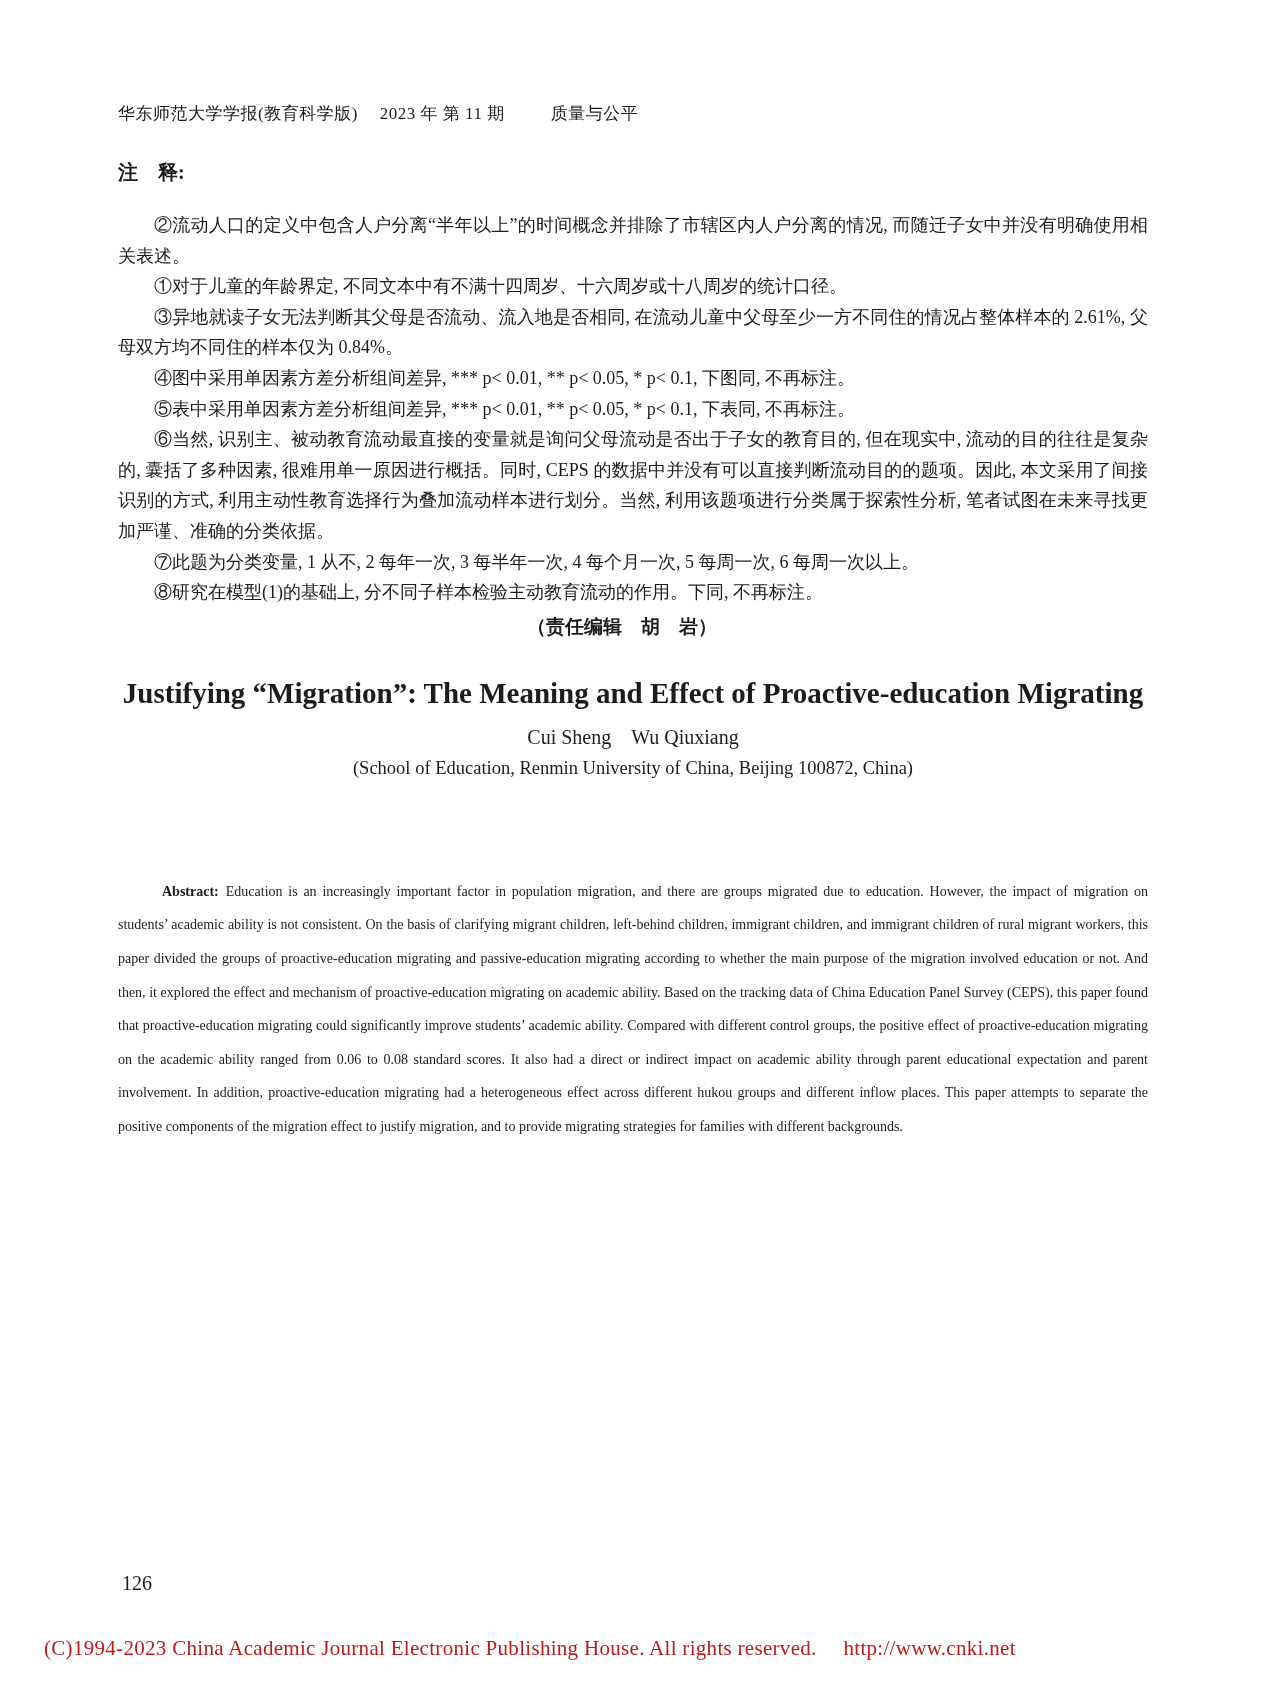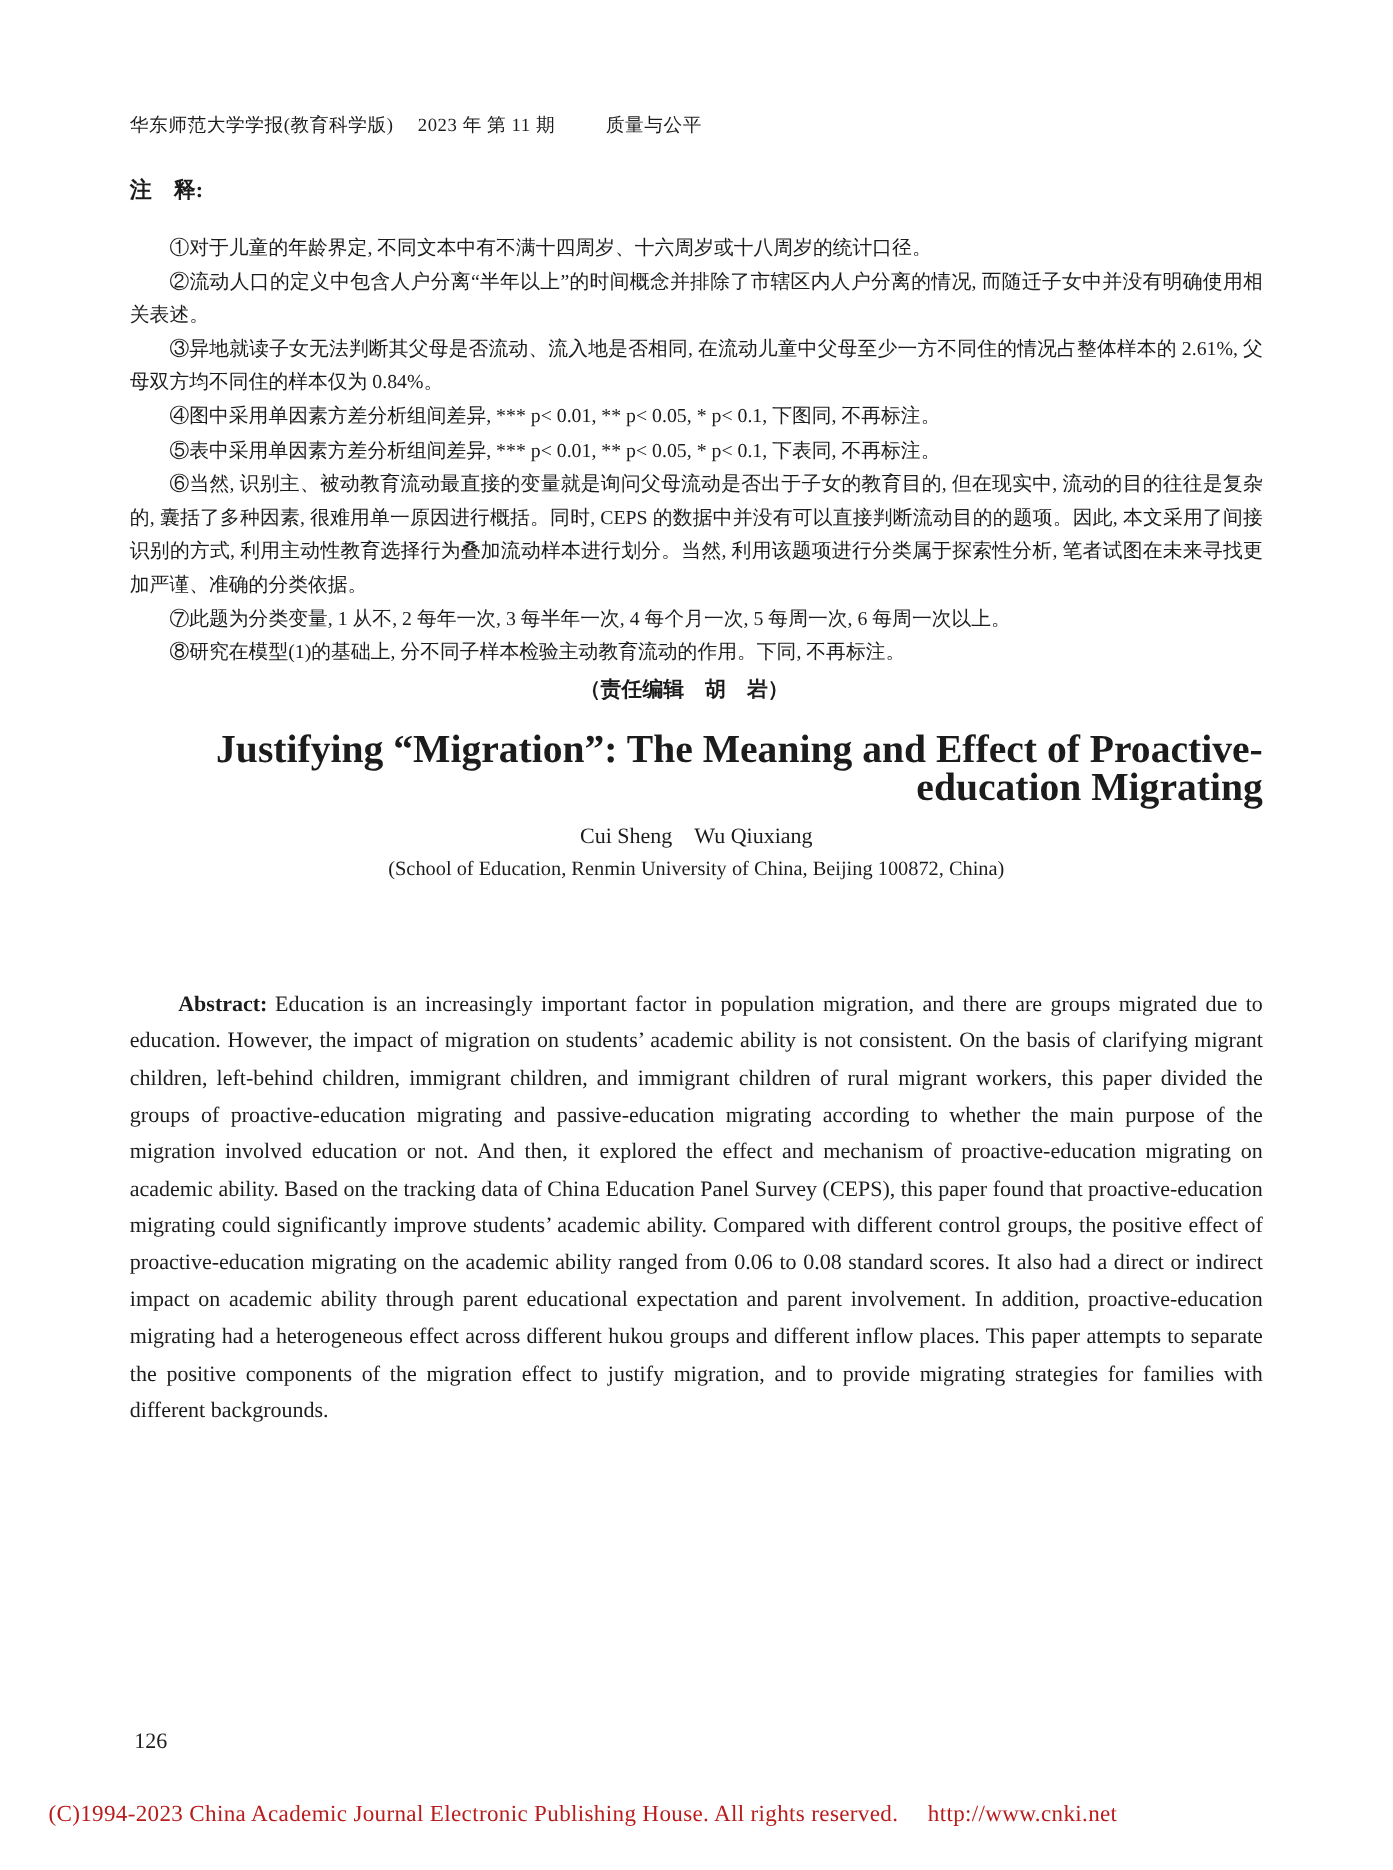--- a/index.html
+++ b/index.html
@@ -40,41 +40,41 @@
 
   .editor-line {
     margin-top: 6px;
     padding-right: 22px;
     text-align: center;
     font-weight: bold;
     font-size: 19px;
   }
 
   .en-title {
-    margin-top: 24px;
-    text-align: right;
-    font-size: 36px;
+    margin-top: 36px;
+    text-align: center;
+    font-size: 29px;
     font-weight: bold;
     line-height: 34px;
   }
   .en-authors {
     margin-top: 14px;
     text-align: center;
     font-size: 20px;
   }
   .en-affiliation {
     margin-top: 7px;
     text-align: center;
     font-size: 18.5px;
   }
 
   .abstract-block { margin-top: 96px; }
   .para {
     margin: 0;
-    font-size: 20px;
+    font-size: 14px;
     line-height: 33.6px;
     text-align: justify;
     text-indent: 44px;
   }
   .para .lead { font-weight: bold; margin-right: 7px; }
 
   .page-number {
     position: absolute;
     left: 122px;
     top: 1572px;
@@ -95,22 +95,22 @@
 
 <div class="content">
 
   <div class="journal-header">
     <span>华东师范大学学报(教育科学版)</span><span class="issue">2023 年 第 11 期</span><span class="column">质量与公平</span>
   </div>
 
   <div class="notes-heading">注　释:</div>
 
   <div class="notes">
+    <p class="note">②流动人口的定义中包含人户分离“半年以上”的时间概念并排除了市辖区内人户分离的情况, 而随迁子女中并没有明确使用相关表述。</p>
     <p class="note">①对于儿童的年龄界定, 不同文本中有不满十四周岁、十六周岁或十八周岁的统计口径。</p>
-    <p class="note">②流动人口的定义中包含人户分离“半年以上”的时间概念并排除了市辖区内人户分离的情况, 而随迁子女中并没有明确使用相关表述。</p>
     <p class="note">③异地就读子女无法判断其父母是否流动、流入地是否相同, 在流动儿童中父母至少一方不同住的情况占整体样本的 2.61%, 父母双方均不同住的样本仅为 0.84%。</p>
     <p class="note">④图中采用单因素方差分析组间差异, *** p&lt; 0.01, ** p&lt; 0.05, * p&lt; 0.1, 下图同, 不再标注。</p>
     <p class="note">⑤表中采用单因素方差分析组间差异, *** p&lt; 0.01, ** p&lt; 0.05, * p&lt; 0.1, 下表同, 不再标注。</p>
     <p class="note">⑥当然, 识别主、被动教育流动最直接的变量就是询问父母流动是否出于子女的教育目的, 但在现实中, 流动的目的往往是复杂的, 囊括了多种因素, 很难用单一原因进行概括。同时, CEPS 的数据中并没有可以直接判断流动目的的题项。因此, 本文采用了间接识别的方式, 利用主动性教育选择行为叠加流动样本进行划分。当然, 利用该题项进行分类属于探索性分析, 笔者试图在未来寻找更加严谨、准确的分类依据。</p>
     <p class="note">⑦此题为分类变量, 1 从不, 2 每年一次, 3 每半年一次, 4 每个月一次, 5 每周一次, 6 每周一次以上。</p>
     <p class="note">⑧研究在模型(1)的基础上, 分不同子样本检验主动教育流动的作用。下同, 不再标注。</p>
   </div>
 
   <div class="editor-line">（责任编辑　胡　岩）</div>
 

